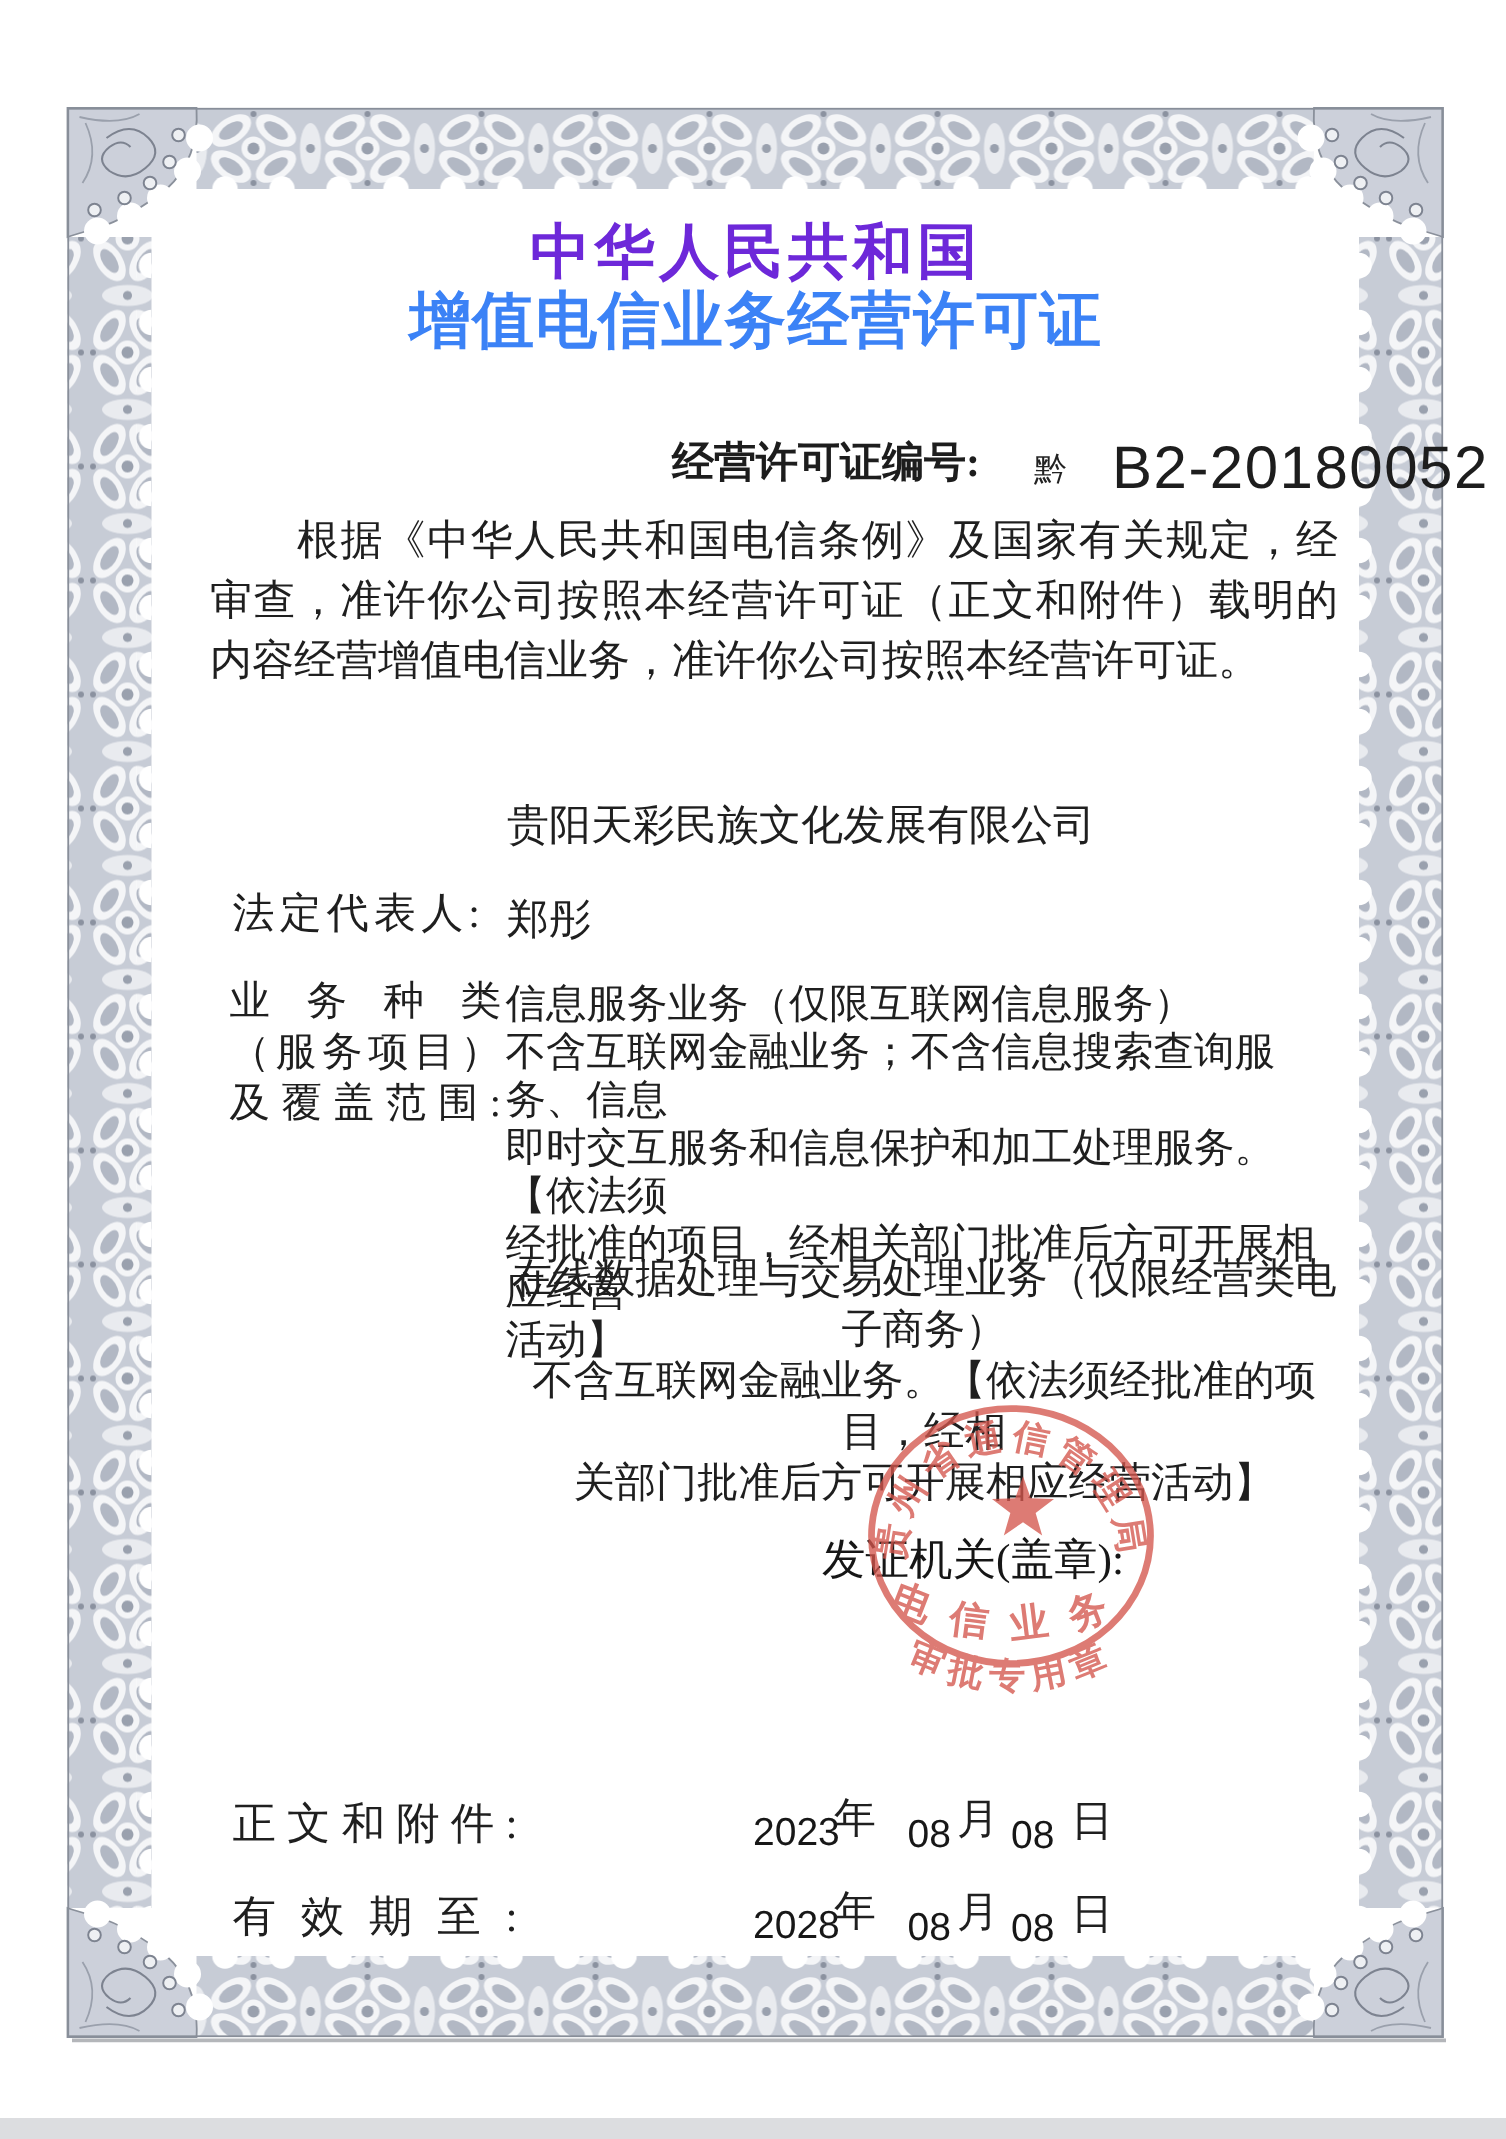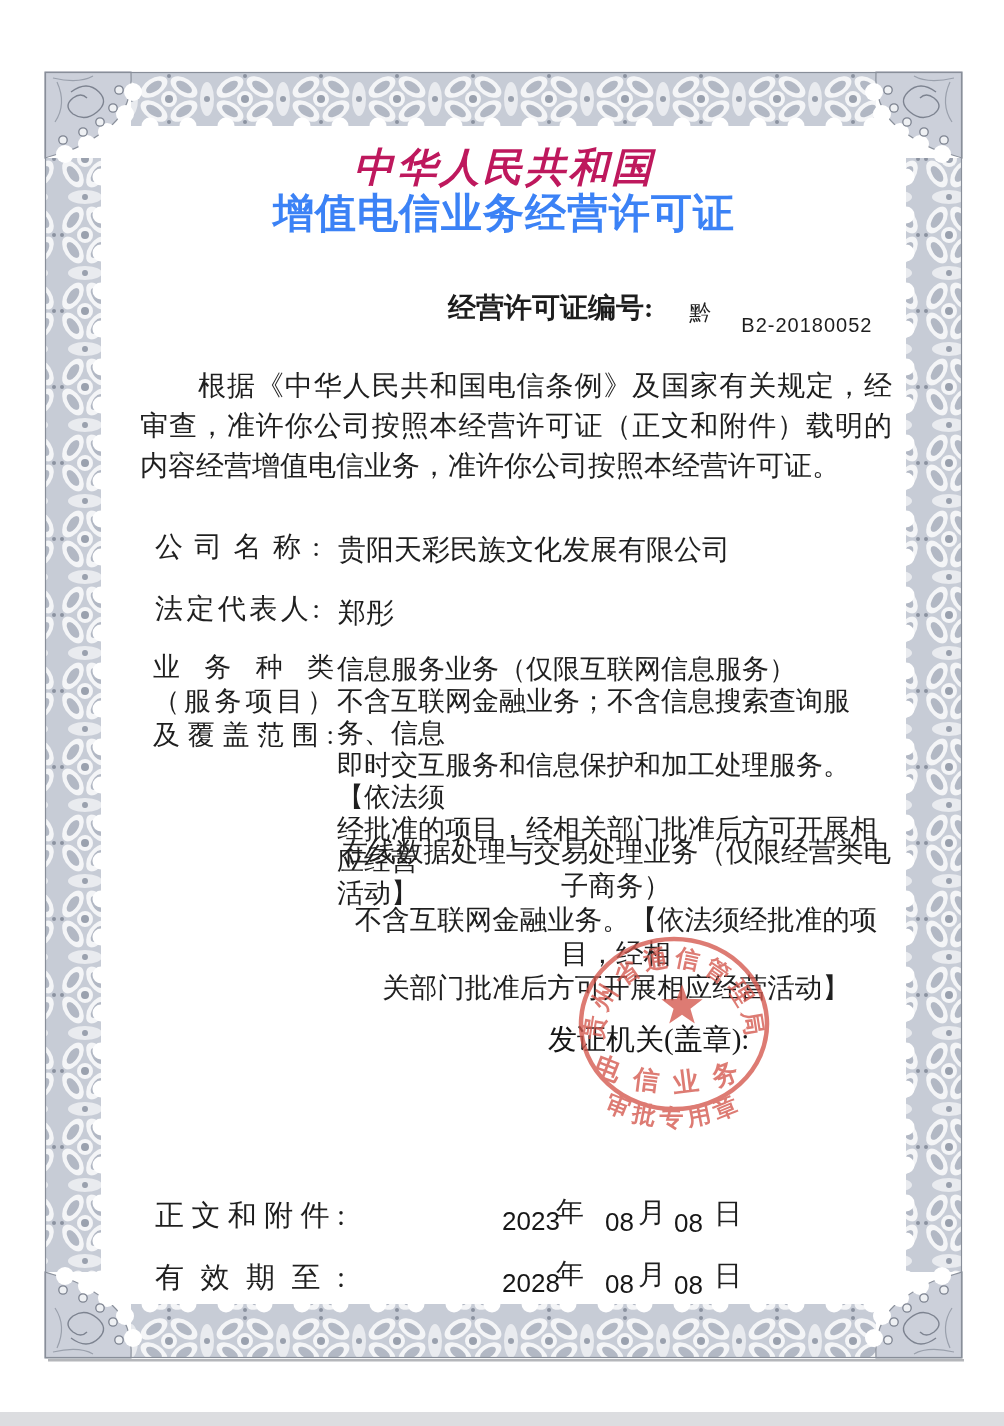--- a/index.html
+++ b/index.html
@@ -6,34 +6,34 @@
   .stage {
     position:relative; width:1004px; height:1426px; background:#ffffff;
     overflow:hidden; font-family:"Liberation Serif","DejaVu Serif",serif;
     color:#222222;
   }
   .abs { position:absolute; }
   .frame-svg { position:absolute; left:0; top:0; z-index:1; }
   .content { position:absolute; left:0; top:0; width:100%; height:100%; z-index:3; }
 
   .title1 { left:105px; top:140px; width:798px; text-align:center;
-            font-size:40px; font-weight:700; letter-spacing:3px; color:#be185d;font-style:italic; }
+            font-size:40px; font-weight:700; letter-spacing:3px; color:#6d28d9; }
   .title2 { left:105px; top:186px; width:798px; text-align:center;
             font-size:41px; font-weight:700; letter-spacing:1px; color:#3b82f6; }
 
   .licline { left:448px; top:289px; display:flex; align-items:flex-start;gap:20px; }
   .lic-label { font-size:28px; font-weight:700; color:#1d1d1d; }
   .lic-region { font-size:22px; margin-left:16px; position:relative; top:9px; }
   .lic-num { font-family:"Liberation Sans","DejaVu Sans",sans-serif;
-             font-size:20px; margin-left:10px; position:relative; top:1px;
-             letter-spacing:1px; color:#1d1d1d;margin-top:24px; }
+             font-size:40px; margin-left:10px; position:relative; top:1px;
+             letter-spacing:1px; color:#1d1d1d; }
 
   .preamble { left:140px; top:341px; width:752px; font-size:28px; line-height:40px; color:#1f1f1f; }
   .preamble .jl { text-align:justify; text-align-last:justify; }
-  .preamble .l1 { text-indent:58px;margin-top:25px; }
+  .preamble .l1 { text-indent:58px; }
 
   .flabel { left:155px; width:165px; font-size:28px; color:#1f1f1f;
             text-align:justify; text-align-last:justify; }
   .fvalue { left:338px; font-size:28px; color:#1f1f1f; }
   .lab-company { top:528px; } .val-company { top:531px; }
   .lab-rep { top:590px; } .val-rep { top:594px; }
 
   .bslabel { left:153px; top:650px; width:181px; font-size:27px; line-height:34px; color:#1f1f1f; }
   .bslabel div { text-align:justify; text-align-last:justify; }
   .bsitem1 { left:337px; top:653px; width:558px; font-size:27px; line-height:32px; color:#1f1f1f; }
@@ -177,21 +177,20 @@
       <span class="lic-region">黔</span>
       <span class="lic-num">B2-20180052</span>
     </div>
 
     <div class="abs preamble">
       <div class="jl l1">根据《中华人民共和国电信条例》及国家有关规定，经</div>
       <div class="jl">审查，准许你公司按照本经营许可证（正文和附件）载明的</div>
       <div>内容经营增值电信业务，准许你公司按照本经营许可证。</div>
     </div>
 
-    <div class="abs flabel lab-company">公司名称:</div>
     <div class="abs fvalue val-company">贵阳天彩民族文化发展有限公司</div>
 
     <div class="abs flabel lab-rep">法定代表人:</div>
     <div class="abs fvalue val-rep">郑彤</div>
 
     <div class="abs bsitem1">
       <div>信息服务业务（仅限互联网信息服务）</div>
       <div>不含互联网金融业务；不含信息搜索查询服务、信息</div>
       <div>即时交互服务和信息保护和加工处理服务。【依法须</div>
       <div>经批准的项目，经相关部门批准后方可开展相应经营</div>

